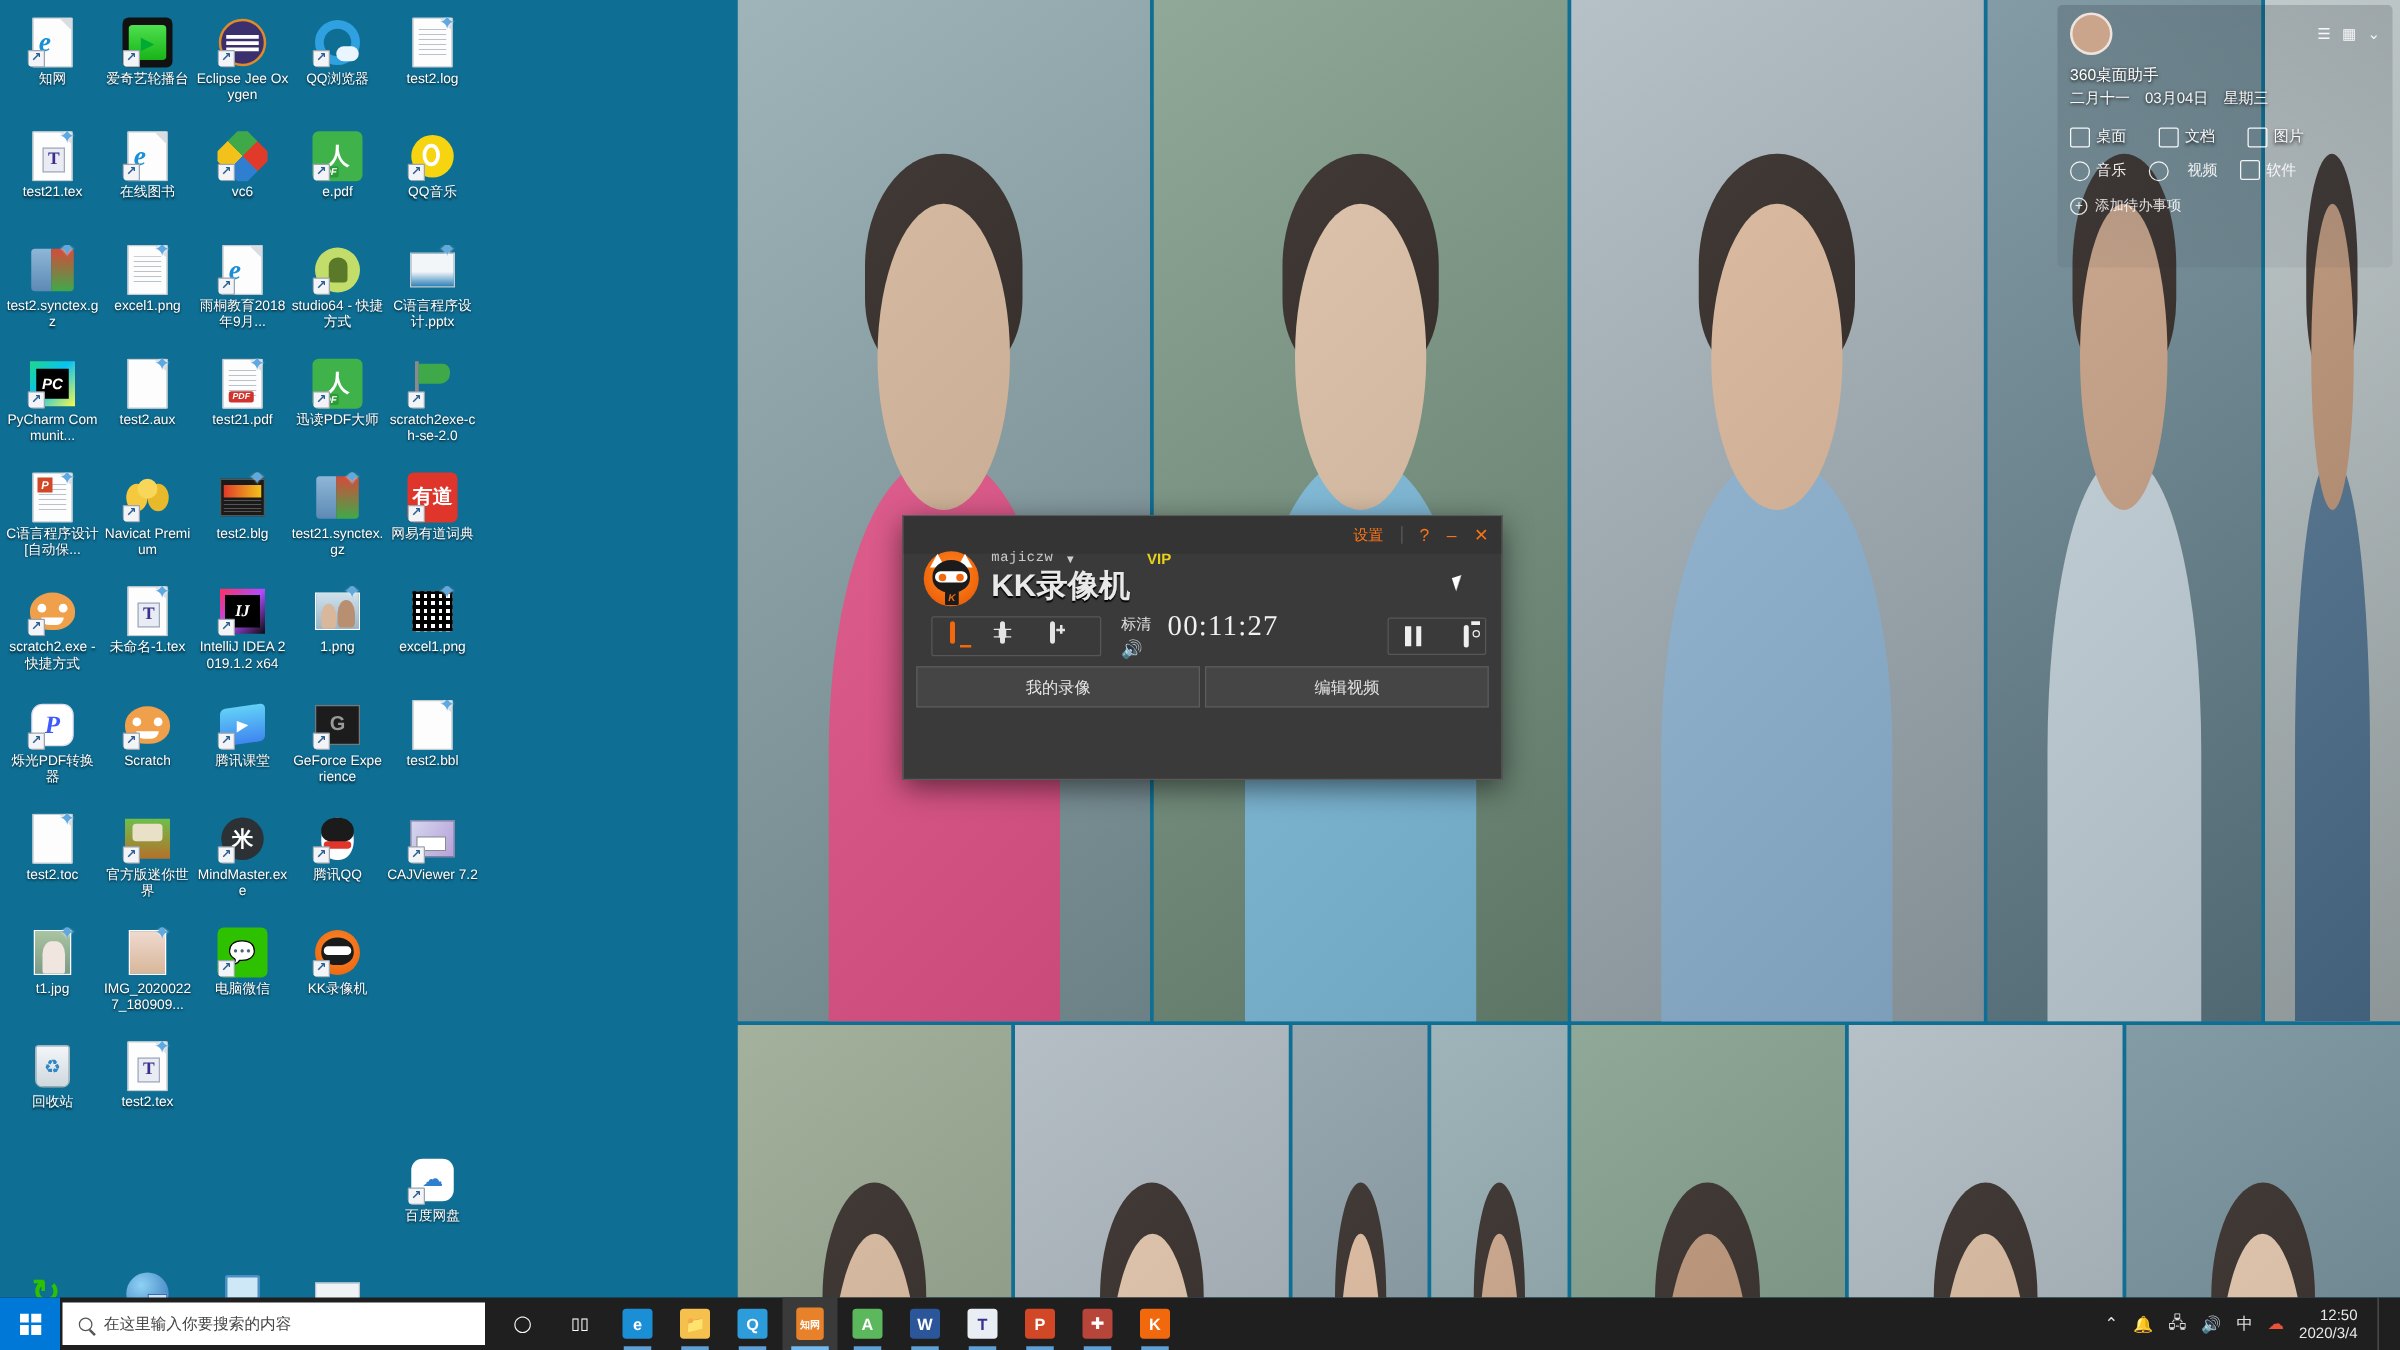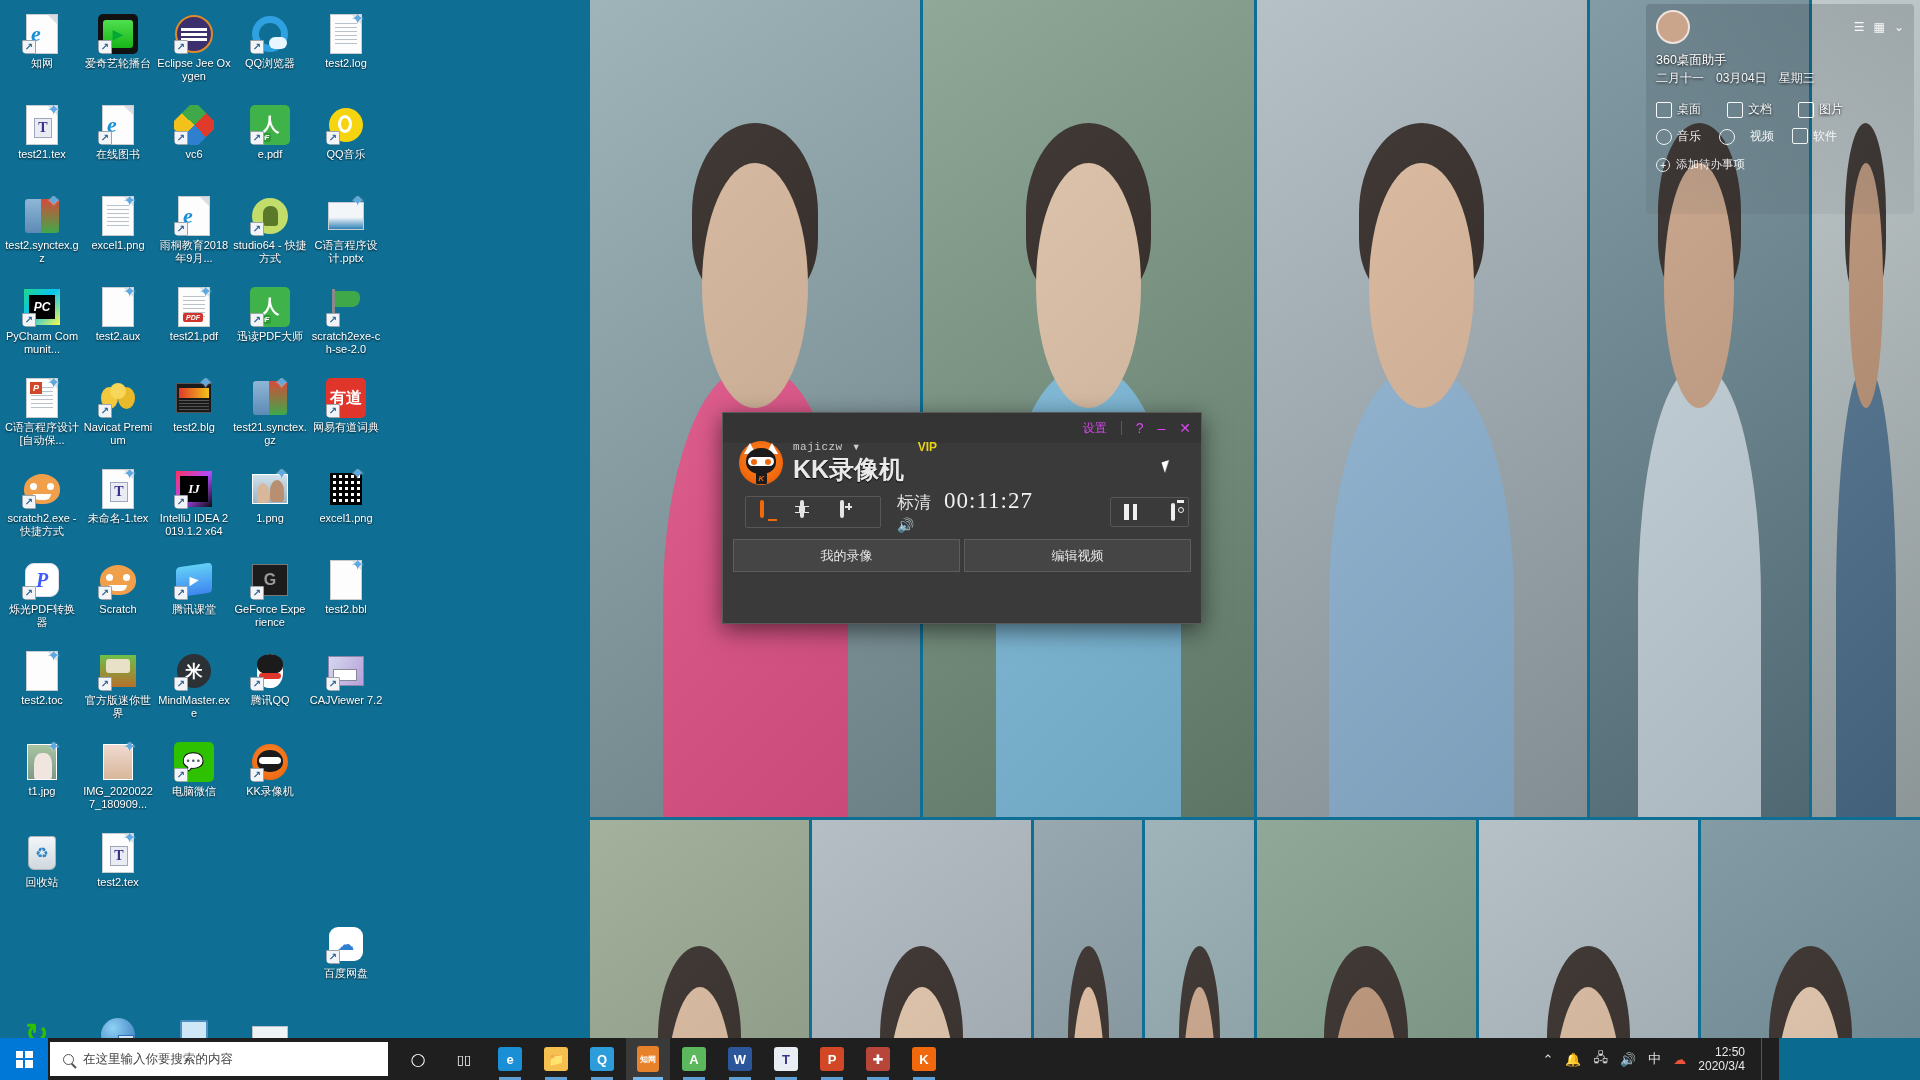--- a/index.html
+++ b/index.html
@@ -134,21 +134,21 @@
   #kk {
     position: absolute; left: 722px; top: 412px; width: 480px; height: 212px;
     background: #3a3a3a; border: 1px solid #5a5a5a;
     box-shadow: 0 6px 22px rgba(0,0,0,.55);
     color: #d8d8d8; font-size: 12px;
   }
   #kk .titlebar {
     height: 30px; display: flex; align-items: center; justify-content: flex-end;
     padding-right: 10px; gap: 14px; background: #343434;
   }
-  #kk .tb-btn { color: #d946ef; font-size: 14px; cursor: default; line-height: 1; text-align: right; }
+  #kk .tb-btn { color: #f97316; font-size: 14px; cursor: default; line-height: 1; text-align: right; }
   #kk .tb-sep { width: 1px; height: 14px; background: #5b5b5b; }
   #kk .brand { display: flex; align-items: flex-start; padding: 0 0 0 16px; margin-top: -4px; }
   #kk .kk-logo {
     width: 44px; height: 44px; border-radius: 50%; flex: none;
     background: radial-gradient(circle at 50% 42%, #ff8a2b 0%, #f2690d 62%, #d2540a 100%);
     position: relative; margin-top: 2px;
   }
   #kk .kk-logo .face {
     position: absolute; left: 7px; top: 7px; width: 30px; height: 26px;
     background: #1b1b1b; border-radius: 50% 50% 45% 45%;
@@ -207,21 +207,21 @@
     width: 26px; height: 16px; border: 2.2px solid #e4e4e4;
     border-radius: 9px 9px 10px 10px / 10px 10px 13px 13px; position: relative;
   }
   #kk .pad-ico::before {
     content: ""; position: absolute; left: 3px; top: 4px; width: 7px; height: 2px; background: #e4e4e4;
   }
   #kk .pad-ico::after {
     content: ""; position: absolute; left: 5.5px; top: 1.5px; width: 2px; height: 7px; background: #e4e4e4;
   }
   #kk .qualcol { margin-left: 16px; display: flex; flex-direction: column; gap: 4px; }
-  #kk .quality { font-size: 17px; color: #e2e2e2; }
+  #kk .quality { font-size: 12px; color: #e2e2e2; }
   #kk .spk { font-size: 14px; color: #e2e2e2; line-height: 14px; }
   #kk .timer {
     margin-left: 13px; font-family: "Liberation Serif", "DejaVu Serif", serif;
     font-size: 23px; color: #f1f1f1; letter-spacing: 1px; align-self: flex-start;
     margin-top: -3px;
   }
   #kk .actionbox {
     margin-left: auto; display: flex; gap: 17px; align-items: center;
     border: 1px solid #575757; padding: 6px 13px; border-radius: 2px;
   }
@@ -252,21 +252,21 @@
   }
   #kk .cursor {
     position: absolute; left: 440px; top: 48px; width: 0; height: 0;
     border-left: 8px solid #fff; border-bottom: 11px solid transparent;
     transform: rotate(-18deg);
     filter: drop-shadow(1px 1px 0 #333);
   }
 
   
   #taskbar {
-    position: absolute; left: 0; bottom: 0; width: 1779px; height: 42px;
+    position: absolute; left: 0; bottom: 0; width: 1920px; height: 42px;
     background: #1f1f1f; display: flex; align-items: center;
     color: #e9e9e9; font-size: 12px;
   }
   #start-btn {
     width: 48px; height: 42px; display: flex; align-items: center; justify-content: center;
     background: #0078d7;
   }
   .win-logo { width: 17px; height: 17px; display: grid; grid-template: 1fr 1fr / 1fr 1fr; gap: 2px; }
   .win-logo i { background: #fff; display: block; }
   #search-box {

